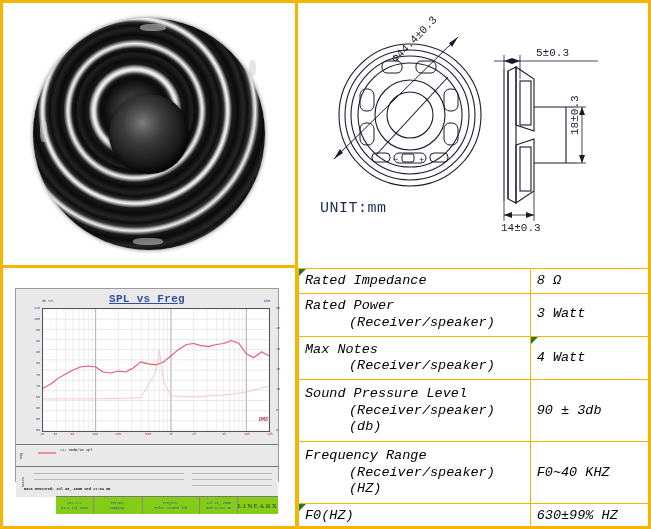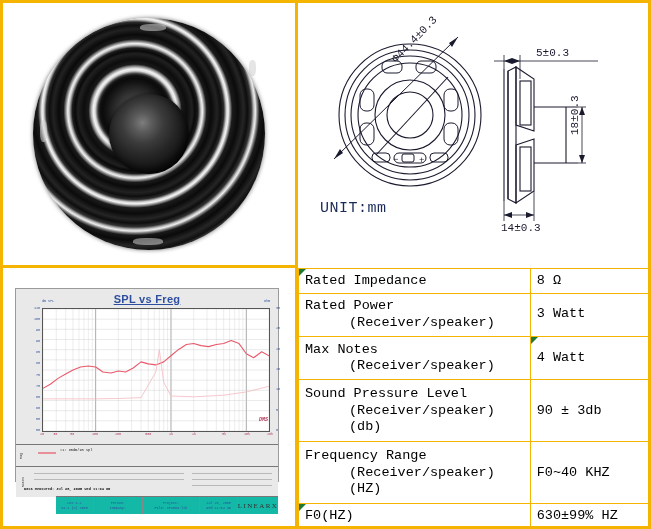--- a/index.html
+++ b/index.html
@@ -47,21 +47,21 @@
   
   #draw-cell{position:absolute;left:295px;top:0;width:353px;height:262px;}
   #unit-label{position:absolute;left:22px;top:197px;color:#1a2a57;
               font-size:15px;letter-spacing:.5px;}
 
   
   #chart-cell{position:absolute;left:0;top:265px;width:292px;height:261px;}
   #chart-box{position:absolute;left:12px;top:20px;width:262px;height:192px;
              background:#e9e9e9;border:1px solid #9a9a9a;}
   #chart-title{position:absolute;left:0;right:0;top:4px;text-align:center;
-               font-family:Liberation Sans, sans-serif;font-size:11px;font-weight:bold;
+               font-family:Liberation Mono, monospace;font-size:11px;font-weight:bold;
                color:#2e4fa0;text-decoration:underline;letter-spacing:.3px;}
   #plot{position:absolute;left:26px;top:19px;right:8px;height:122px;
         background:#ffffff;border:1px solid #555;overflow:hidden;}
   #ytitle{position:absolute;left:26px;top:10px;font-size:3.4px;color:#2e4fa0;}
   #y2title{position:absolute;right:8px;top:10px;font-size:3.4px;color:#2e4fa0;}
   .yticks,.y2ticks{position:absolute;top:19px;height:122px;width:24px;}
   .yticks{left:2px;} .y2ticks{right:-20px;}
   .ytick{position:absolute;right:2px;font-size:3.4px;color:#2e4fa0;transform:translateY(-50%);}
   .y2tick{position:absolute;left:2px;font-size:3.4px;color:#2e4fa0;transform:translateY(-50%);}
   #xticks{position:absolute;left:26px;right:8px;top:143px;height:8px;}
@@ -71,32 +71,32 @@
   .legend-strip{position:absolute;left:0;right:0;background:#e9e9e9;
                 border-top:1px solid #777;}
   #legend-row{top:155px;height:22px;}
   #notes-row{top:177px;height:30px;}
   .side-tag{position:absolute;left:2px;top:50%;transform:translateY(-50%) rotate(-90deg);
             font-size:3.4px;color:#333;}
   #legend-line{position:absolute;left:22px;top:7px;width:18px;height:2px;background:#e8909a;}
   #legend-text{position:absolute;left:44px;top:3px;font-size:3.6px;color:#222;}
   .note-rule{position:absolute;height:1px;background:#b9b9b9;}
   #note-text{position:absolute;left:8px;top:20px;font-size:3.6px;color:#111;font-weight:bold;}
-  #footer-row{position:absolute;left:0;right:0;top:207px;height:17px;background:#14b8a6;
+  #footer-row{position:absolute;left:0;right:0;top:207px;height:17px;background:#84cc16;
               border-top:1px solid #777;display:flex;margin-left:40px;}
   .fcell{border-right:1px solid #888;display:flex;flex-direction:column;
          align-items:center;justify-content:center;font-size:3.4px;color:#2e4fa0;
          line-height:1.25;text-align:center;overflow:hidden;}
   #brandcell{display:flex;align-items:center;justify-content:center;
              font-family:"Liberation Serif",serif;font-size:7px;letter-spacing:1.4px;
              color:#333;}
 
   
   #spec-cell{position:absolute;left:295px;top:265px;width:353px;height:261px;}
-  table.spec{width:100%;height:100%;border-collapse:collapse;table-layout:fixed;}
+  table.spec{width:100%;height:100%;border-collapse:collapse;table-layout:fixed;font-style:italic;}
   table.spec td{border:1.5px solid #f5b400;padding:2px 6px;vertical-align:middle;
                 font-size:13.5px;color:#000;line-height:1.22;position:relative;}
   td.label{width:67%;}
   td.value{width:33%;}
   .sub{display:block;margin-left:44px;}
   .flag{position:absolute;left:0;top:0;width:0;height:0;
         border-left:7px solid #1e7a32;border-bottom:7px solid transparent;}
 </style>
 </head>
 <body>

